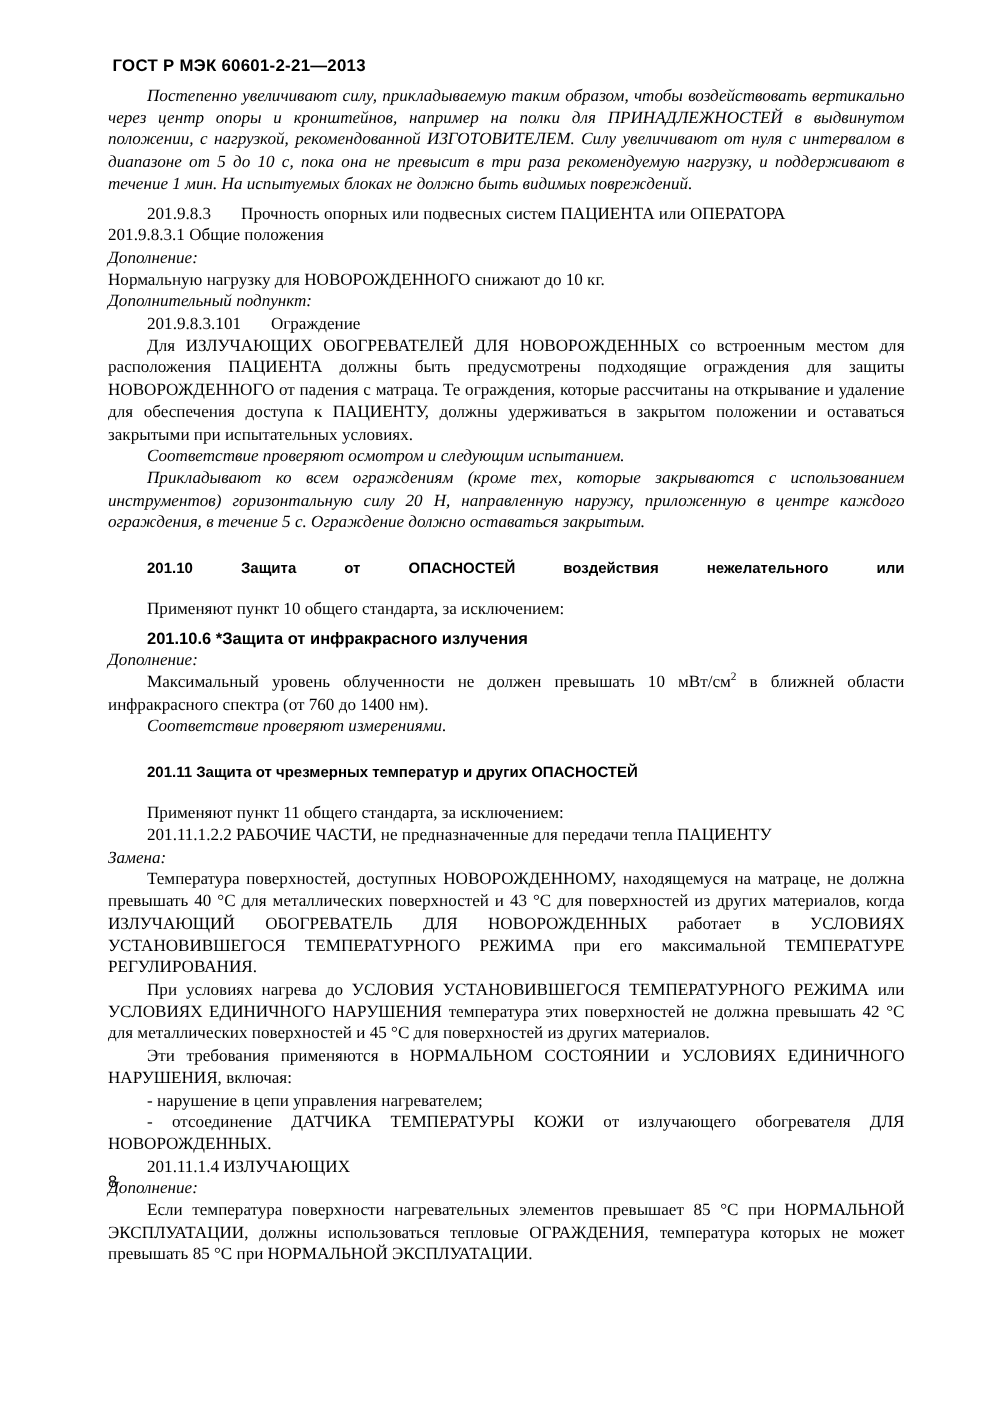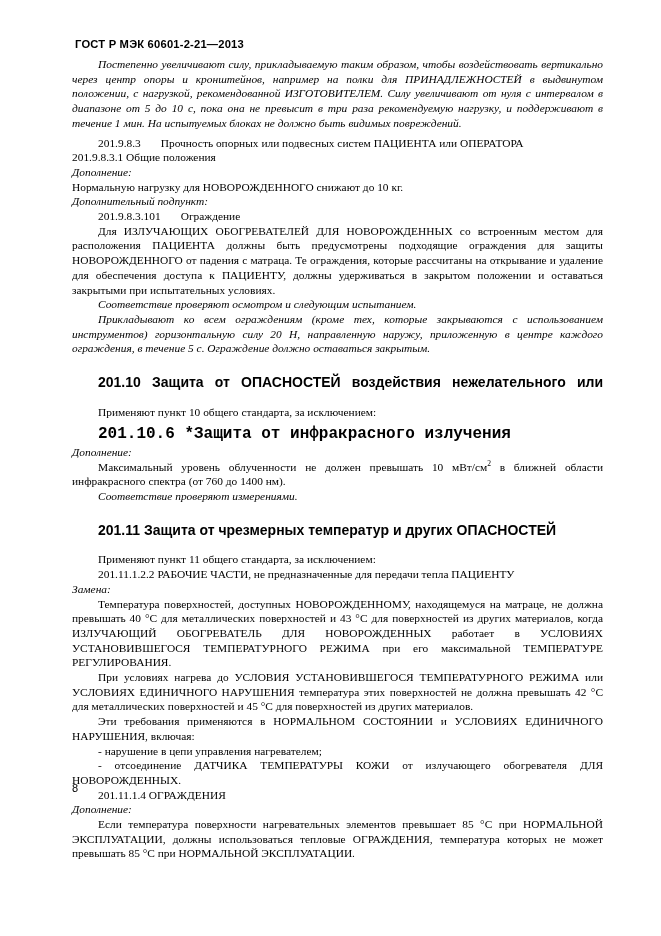--- a/index.html
+++ b/index.html
@@ -37,40 +37,40 @@
     margin: 0;
   }
   .ind {
     text-indent: 26px;
   }
   .italic {
     font-style: italic;
   }
   .sect-title {
     font-family: "Liberation Sans", sans-serif;
-    font-size: 14px;
+    font-size: 10px;
     font-weight: bold;
     margin: 17px 0 13px 0;
     text-align: justify;
     line-height: 1.33;
     padding-left: 26px;
   }
   .sect-title.spread {
     text-align: justify;
   }
   .sect-title.spread > span.line {
     display: block;
   }
   .sect-title.spread > span.just {
     display: block;
     text-align-last: justify;
   }
   .sub-title {
-    font-family: Liberation Mono, monospace;
-    font-size: 16px;
+    font-family: Liberation Sans, sans-serif;
+    font-size: 11px;
     font-weight: bold;
     text-indent: 26px;
     margin: 0;
   }
   .gap-s { height: 5px; }
   .num-line {
     text-indent: 26px;
   }
   .dash-item {
     text-indent: 26px;
@@ -153,21 +153,21 @@
 
     <p class="ind">Температура поверхностей, доступных НОВОРОЖДЕННОМУ, находящемуся на матраце, не должна превышать 40 °С для металлических поверхностей и 43 °С для поверхностей из других материалов, когда ИЗЛУЧАЮЩИЙ ОБОГРЕВАТЕЛЬ ДЛЯ НОВОРОЖДЕННЫХ работает в УСЛОВИЯХ УСТАНОВИВШЕГОСЯ ТЕМПЕРАТУРНОГО РЕЖИМА при его максимальной ТЕМПЕРАТУРЕ РЕГУЛИРОВАНИЯ.</p>
 
     <p class="ind">При условиях нагрева до УСЛОВИЯ УСТАНОВИВШЕГОСЯ ТЕМПЕРАТУРНОГО РЕЖИМА или УСЛОВИЯХ ЕДИНИЧНОГО НАРУШЕНИЯ температура этих поверхностей не должна превышать 42 °С для металлических поверхностей и 45 °С для поверхностей из других материалов.</p>
 
     <p class="ind">Эти требования применяются в НОРМАЛЬНОМ СОСТОЯНИИ и УСЛОВИЯХ ЕДИНИЧНОГО НАРУШЕНИЯ, включая:</p>
 
     <p class="dash-item">-    нарушение в цепи управления нагревателем;</p>
     <p class="dash-item">-    отсоединение ДАТЧИКА ТЕМПЕРАТУРЫ КОЖИ от излучающего обогревателя ДЛЯ НОВОРОЖДЕННЫХ.</p>
 
-    <p class="ind">201.11.1.4  ОГРАЖДЕНИЯ</p>
+    <p class="ind">201.11.1.4  ИЗЛУЧАЮЩИХ</p>
 
     <p class="italic">Дополнение:</p>
 
     <p class="ind">Если температура поверхности нагревательных элементов превышает 85 °С при НОРМАЛЬНОЙ ЭКСПЛУАТАЦИИ, должны использоваться тепловые ОГРАЖДЕНИЯ, температура которых не может превышать 85 °С при НОРМАЛЬНОЙ ЭКСПЛУАТАЦИИ.</p>
 
   </div>
 
   <div class="pagenum">8</div>
 </div>
 

